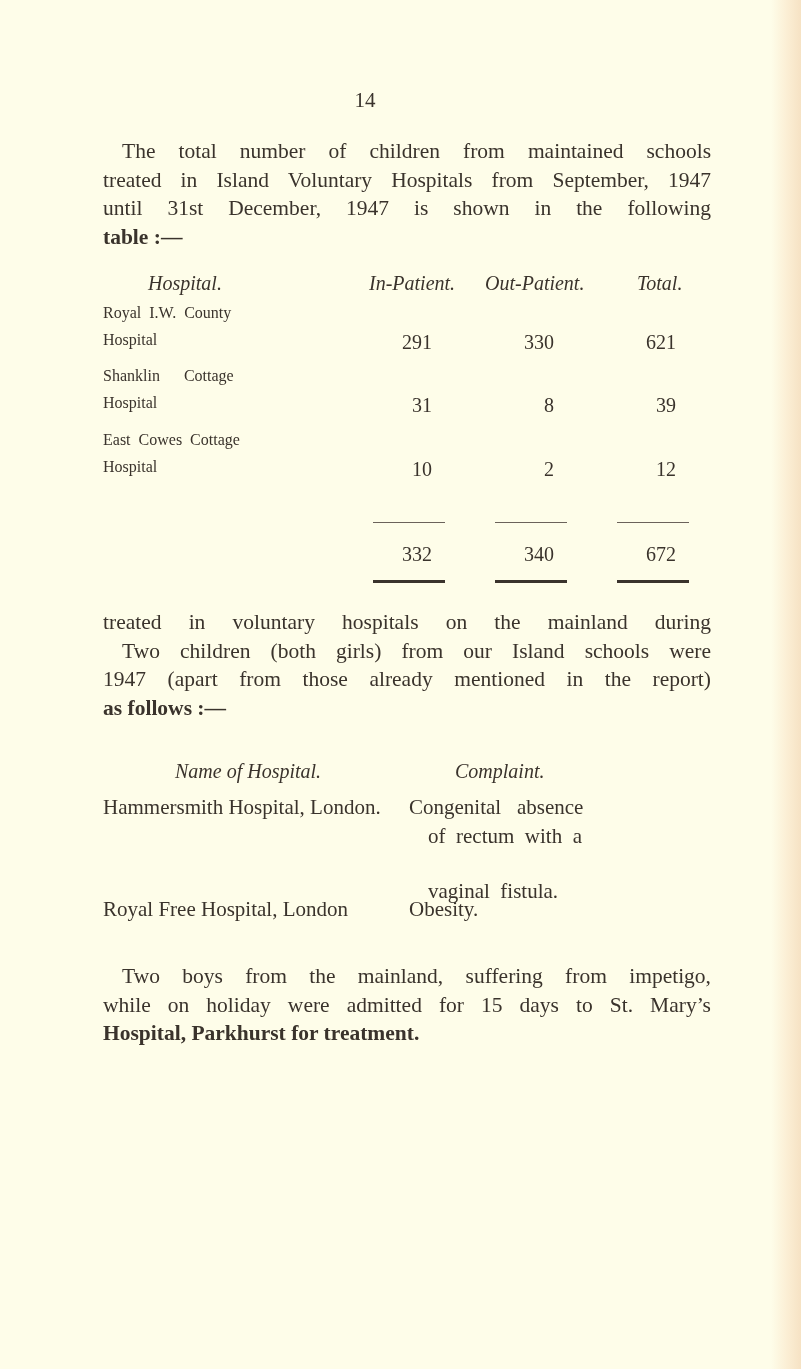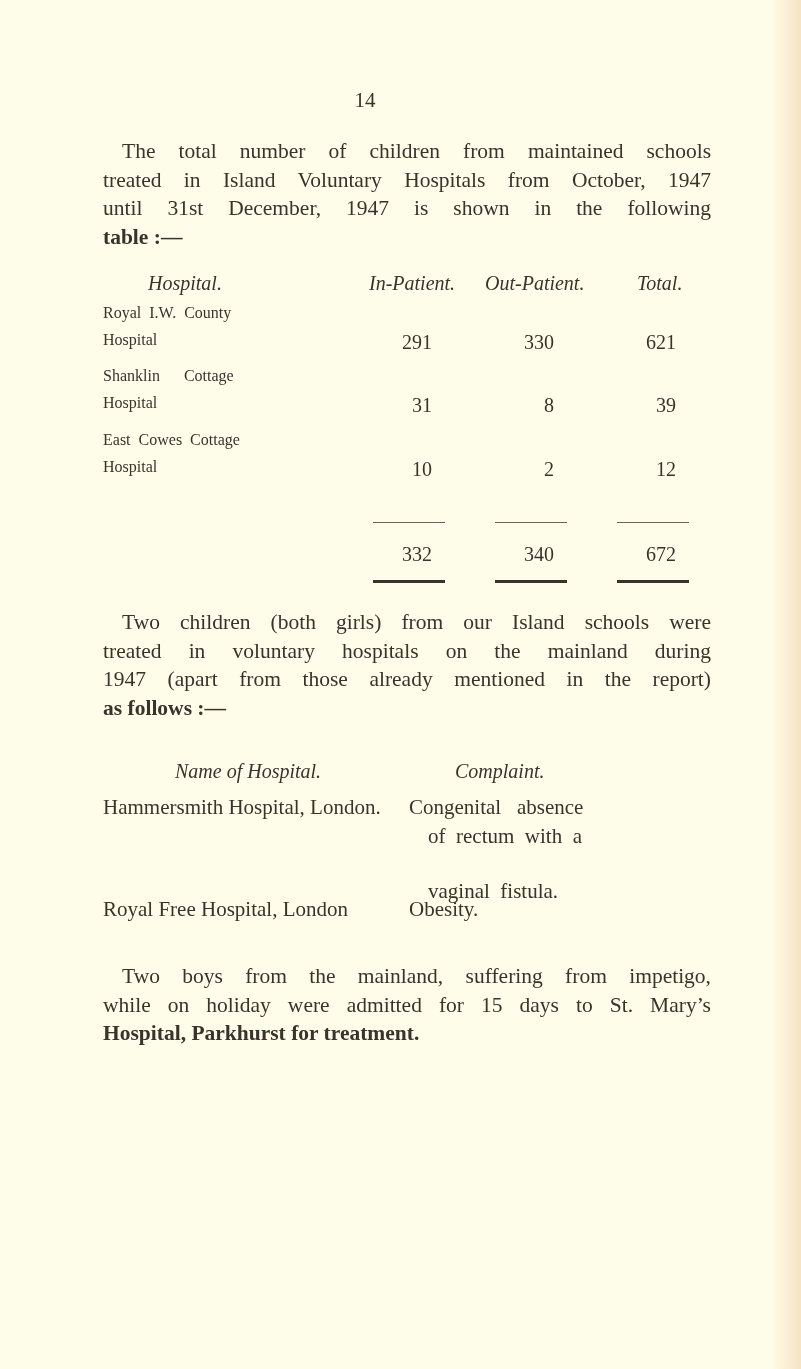--- a/index.html
+++ b/index.html
@@ -28,21 +28,21 @@
 </style>
 </head>
 <body>
 
 <div class="edge"></div>
 
 <div class="abs page-num">14</div>
 
 <div class="para" style="top:137px;">
   <span class="line indent">The total number of children from maintained schools</span>
-  <span class="line">treated in Island Voluntary Hospitals from October, 1947</span>
+  <span class="line">treated in Island Voluntary Hospitals from September, 1947</span>
   <span class="line">until 31st December, 1947 is shown in the following</span>
   <span class="line last">table :—</span>
 </div>
 
 <div>
   <div class="abs hdr it" style="left:148px; top:272px;">Hospital.</div>
   <div class="abs hdr it" style="left:357px; top:272px;margin-left:12px;">In-Patient.</div>
   <div class="abs hdr it" style="left:485px; top:272px;">Out-Patient.</div>
   <div class="abs hdr it" style="left:637px; top:272px;">Total.</div>
 
@@ -79,22 +79,22 @@
     <div class="abs num" style="left:494px; top:543px;">340</div>
     <div class="abs num" style="left:616px; top:543px;">672</div>
   </div>
 
   <div class="rule thick" style="left:373px; width:72px; top:580px;"></div>
   <div class="rule thick" style="left:495px; width:72px; top:580px;"></div>
   <div class="rule thick" style="left:617px; width:72px; top:580px;"></div>
 </div>
 
 <div class="para" style="top:608px;">
+  <span class="line">treated in voluntary hospitals on the mainland during</span>
   <span class="line indent">Two children (both girls) from our Island schools were</span>
-  <span class="line">treated in voluntary hospitals on the mainland during</span>
   <span class="line">1947 (apart from those already mentioned in the report)</span>
   <span class="line last">as follows :—</span>
 </div>
 
 <div>
   <div class="abs hdr it" style="left:175px; top:760px;">Name of Hospital.</div>
   <div class="abs hdr it" style="left:455px; top:760px;">Complaint.</div>
 
   <div>
     <div class="abs cell" style="left:103px; top:795px; font-size:21px;">Hammersmith Hospital, London.</div>

